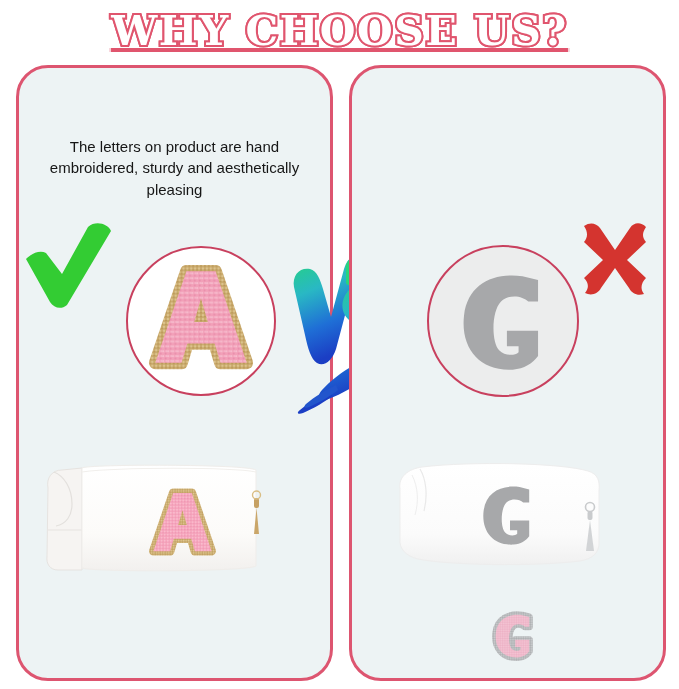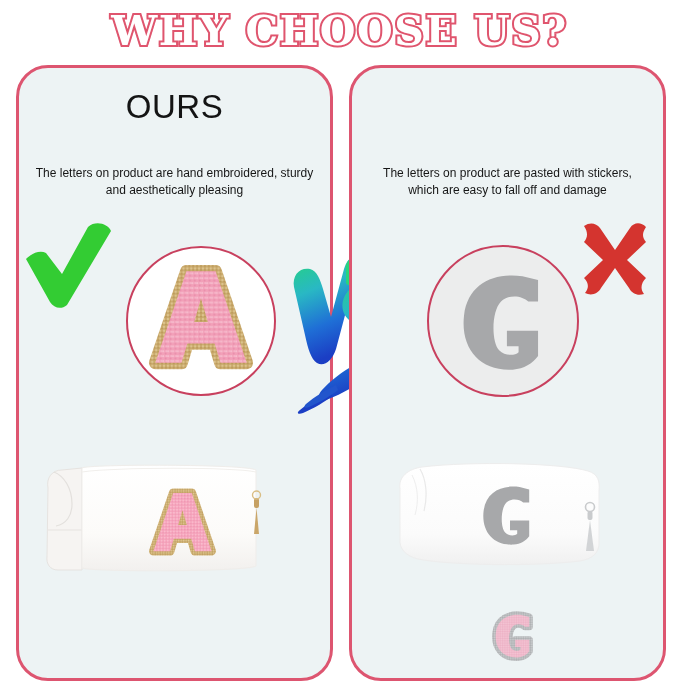--- a/index.html
+++ b/index.html
@@ -21,20 +21,21 @@
     letter-spacing:1.5px;
     color:#ffffff;
     -webkit-text-stroke:4px #e0556e;
     paint-order:stroke fill;
     text-shadow:
        0 0 0 #e0556e,
        2px 0 0 rgba(224,85,110,.28),
       -2px 0 0 rgba(224,85,110,.28);
     white-space:nowrap;
     line-height:1;
+    text-decoration:underline;
   }
 
   
   .panel{
     position:absolute;
     top:65px;height:616px;
     background:#edf3f4;
     border:3px solid #dd5570;
     border-radius:32px;
     box-sizing:border-box;
@@ -46,24 +47,23 @@
     position:absolute;left:0;right:0;top:20px;
     text-align:center;
     font-size:33px;
     font-weight:400;
     color:#141414;
     letter-spacing:.5px;
   }
   .panel-desc{
     position:absolute;left:16px;right:16px;top:68px;
     text-align:center;
-    font-size:12px;
+    font-size:15px;
     line-height:1.42;
     color:#161616;
-    margin-top:29px;
   }
 
   
   .mark{position:absolute;}
   #check-mark{left:22px;top:222px;width:92px;height:86px;}
   #cross-mark{left:578px;top:220px;width:74px;height:76px;}
 
   
   .patch-circle{
     position:absolute;border-radius:50%;
@@ -94,21 +94,20 @@
   .hidden-label{position:absolute;width:1px;height:1px;overflow:hidden;opacity:0;}
 </style>
 </head>
 <body>
 
 <div class="title-wrap">
   <div class="title">WHY CHOOSE US?</div>
 </div>
 
 <div class="panel" id="panel-ours">
-  <div class="panel-title">OURS</div>
   <div class="panel-desc">The letters on product are hand embroidered, sturdy and aesthetically pleasing</div>
 </div>
 
 <svg class="mark" id="check-mark" viewBox="0 0 92 86">
   <path d="M4 37 C10 31 18 28 24 31 L40 52 L66 5 C74 -2 86 2 89 9 L45 83 C39 88 32 86 28 80 Z" fill="#33cc33"></path>
 </svg>
 
 <div class="patch-circle" id="circle-a">
   <svg class="circle-svg" viewBox="0 0 150 150">
     <defs>
@@ -149,21 +148,20 @@
   <path d="M100 52 C96 40 82 36 70 42 C56 49 52 66 62 76 C70 84 86 86 90 96
            C94 107 82 114 68 122 C56 129 44 138 36 147 C30 154 32 160 40 157
            C56 151 76 140 90 128 C104 115 108 98 98 88 C90 80 74 78 70 69
            C67 61 76 55 88 54 C95 53 100 56 100 52 Z" fill="url(#vsGrad)"></path>
 
   <path d="M44 148 C34 153 22 160 14 167 C10 170 12 172 17 170 C27 166 40 158 46 153 Z" fill="#1b3ec4"></path>
   <path d="M50 142 C40 147 28 154 20 161 C17 164 19 166 23 164 C33 160 46 152 52 147 Z" fill="#2255cc"></path>
 </svg>
 
 <div class="panel" id="panel-others">
-  <div class="panel-desc">The letters on product are pasted with stickers, which are easy to fall off and damage</div>
 </div>
 
 <svg class="mark" id="cross-mark" viewBox="0 0 74 76">
   <path d="M6 6 C12 2 18 3 22 8 L37 30 L52 8 C56 2 63 2 68 7 C64 13 64 17 68 22
            L49 40 L68 58 C63 63 62 69 66 74 C60 76 54 74 51 68 L37 48 L23 68
            C20 74 13 76 7 73 C11 68 11 63 6 58 L25 40 L6 22 C10 17 10 12 6 6 Z" fill="#d4342f"></path>
 </svg>
 
 <div class="patch-circle" id="circle-c">
   <svg class="circle-svg" viewBox="0 0 152 152">

